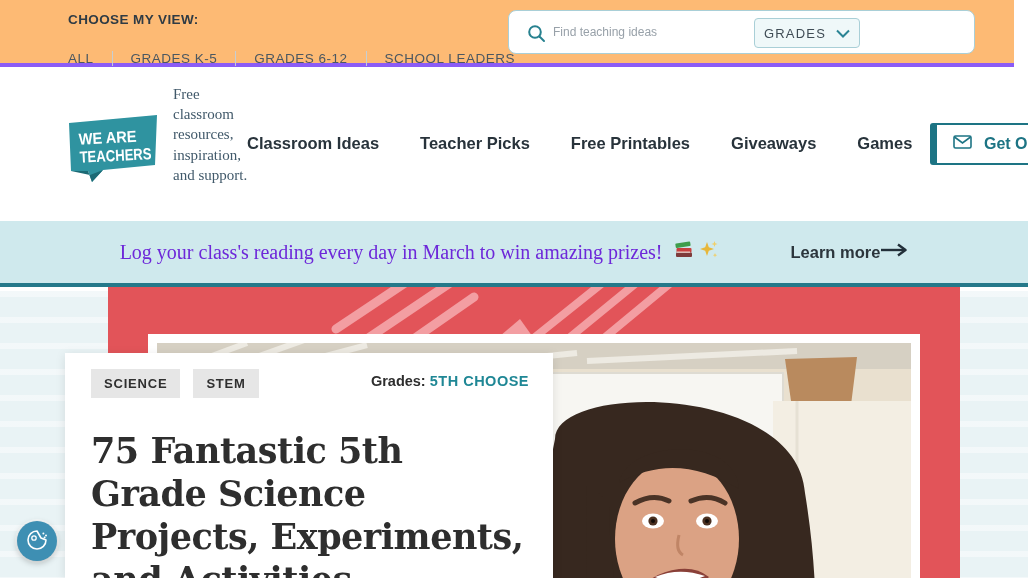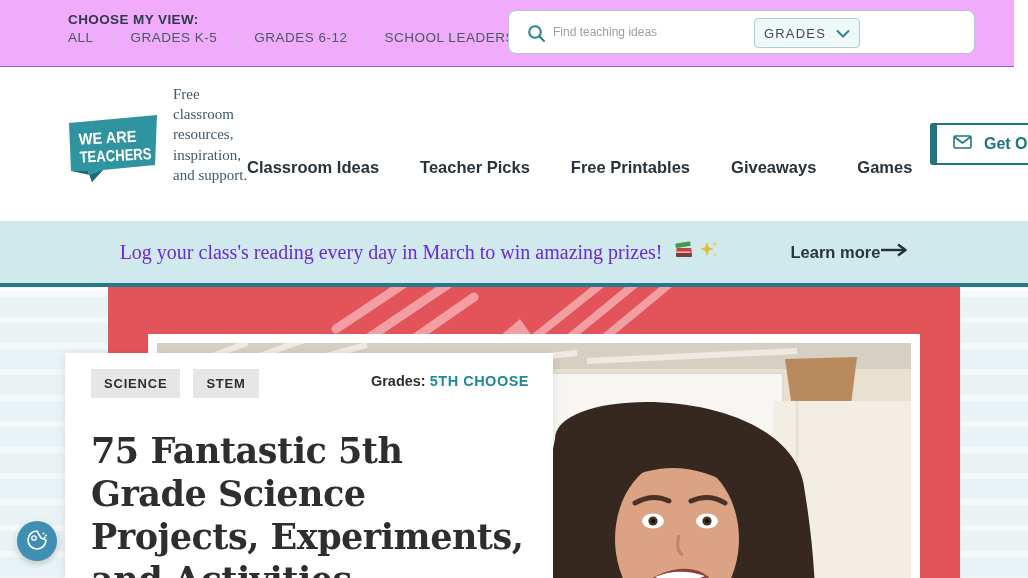--- a/index.html
+++ b/index.html
@@ -1,41 +1,41 @@
 <!DOCTYPE html>
 <html><head>
 <meta charset="utf-8">
 <style>
   * { margin:0; padding:0; box-sizing:border-box; }
   html,body { width:1028px; height:578px; overflow:hidden; }
   body { position:relative; font-family:"Liberation Sans", sans-serif; background:#fff; }
 
   
-  .topbar { position:absolute; left:0; top:0; width:1014px; height:67px; background:#f0abfc; border-bottom:1px solid #8b5cf6; }
+  .topbar { position:absolute; left:0; top:0; width:1014px; height:67px; background:#fdba74; border-bottom:4px solid #8b5cf6; }
   .choose-wrap { position:absolute; left:68px; top:12px; }
   .choose-title { font-size:13.5px; font-weight:bold; color:#2f3b44; letter-spacing:.4px; }
-  .views { display:flex; align-items:center; margin-top:3px; }
+  .views { display:flex; align-items:center; margin-top:24px; }
   .view-link { font-size:13.5px; color:#4b5761; letter-spacing:.5px; cursor:pointer; white-space:nowrap; }
   .view-sep { width:1px; height:15px; background:#c7ced2; margin:0 18px; }
 
   .searchbox { position:absolute; left:508px; top:10px; width:467px; height:44px; background:#fff; border:1.5px solid #a9cfd7; border-radius:8px; }
   .search-icon { position:absolute; left:18px; top:13px; }
   .search-input { position:absolute; left:44px; top:1px; width:200px; height:40px; border:none; outline:none; font-size:12px; color:#333; font-family:"Liberation Sans",sans-serif; background:transparent; }
   .search-input::placeholder { color:#98a1a9; }
   .filter-btn { position:absolute; top:7px; height:30px; background:#eff8f9; border:1px solid #a9cfd7; border-radius:4px; display:flex; align-items:center; justify-content:center; gap:10px; cursor:pointer; }
   .filter-btn.grades { right:114px; width:106px; }
   .filter-btn.topic { right:12px; width:91px; }
   .filter-label { font-size:13px; color:#3f4c55; letter-spacing:1.2px; font-weight:500; }
 
   
   .header { position:absolute; left:0; top:68px; width:1028px; height:153px; background:#fff; }
   .logo { position:absolute; left:66px; top:42px; }
   .tagline { position:absolute; left:173px; top:16px; width:80px; font-family:"Liberation Serif", serif; font-size:15px; line-height:20.2px; color:#41596а; color:#41596a; }
   .nav { position:absolute; left:247px; top:66px; display:flex; gap:41px; }
-  .nav-item { font-size:16.5px; font-weight:600; color:#28333b; cursor:pointer; white-space:nowrap;margin-top:24px; }
+  .nav-item { font-size:16.5px; font-weight:600; color:#28333b; cursor:pointer; white-space:nowrap; }
   .newsletter-btn { position:absolute; left:930px; top:55px; height:42px; width:250px; background:#fff; border:2px solid #1d7484; border-left-width:7px; border-radius:3px; display:flex; align-items:center; gap:12px; padding-left:16px; cursor:pointer; }
   .newsletter-label { font-size:16px; font-weight:600; color:#1d7484; white-space:nowrap; }
 
   
   .banner { position:absolute; left:0; top:221px; width:1028px; height:66px; background:#cfe9ed; border-bottom:4px solid #25798a; display:flex; align-items:center; justify-content:center; gap:46px; }
   .banner-msg { display:flex; align-items:center; gap:4px; font-family:"Liberation Serif", serif; font-size:20px; color:#6d28d9; }
   .banner-cta { display:flex; align-items:center; cursor:pointer;margin-left:26px; }
   .banner-cta-label { font-size:16.5px; font-weight:600; color:#2b353c; }
 
   

